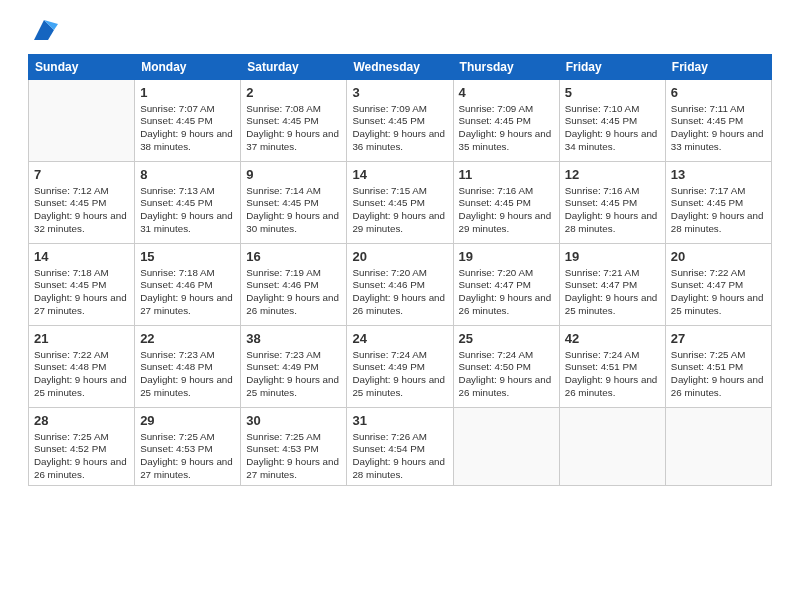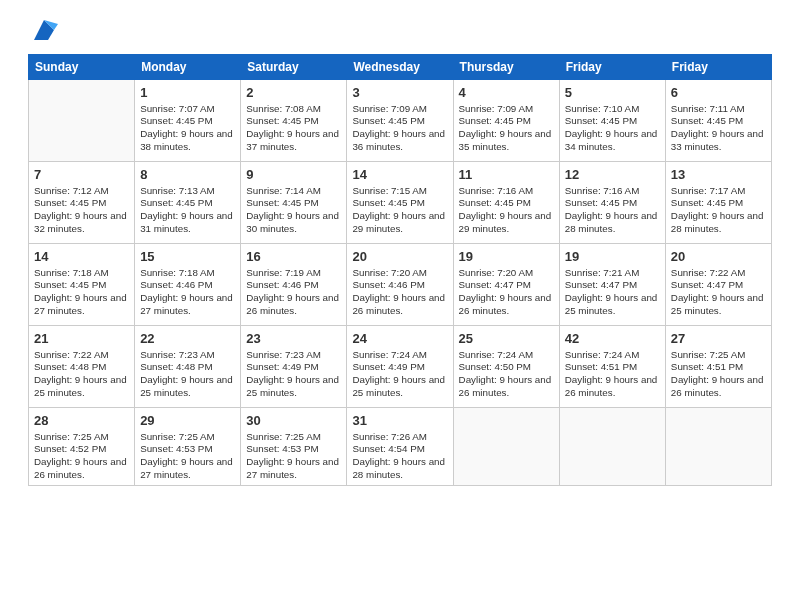--- a/index.html
+++ b/index.html
@@ -214,21 +214,21 @@
         <tr>
           <td>
             <span class="day-number">21</span>
             <div class="cell-text">Sunrise: 7:22 AM<br>Sunset: 4:48 PM<br>Daylight: 9 hours and 25 minutes.</div>
           </td>
           <td>
             <span class="day-number">22</span>
             <div class="cell-text">Sunrise: 7:23 AM<br>Sunset: 4:48 PM<br>Daylight: 9 hours and 25 minutes.</div>
           </td>
           <td>
-            <span class="day-number">23</span>
+            <span class="day-number">38</span>
             <div class="cell-text">Sunrise: 7:23 AM<br>Sunset: 4:49 PM<br>Daylight: 9 hours and 25 minutes.</div>
           </td>
           <td>
             <span class="day-number">24</span>
             <div class="cell-text">Sunrise: 7:24 AM<br>Sunset: 4:49 PM<br>Daylight: 9 hours and 25 minutes.</div>
           </td>
           <td>
             <span class="day-number">25</span>
             <div class="cell-text">Sunrise: 7:24 AM<br>Sunset: 4:50 PM<br>Daylight: 9 hours and 26 minutes.</div>
           </td>

